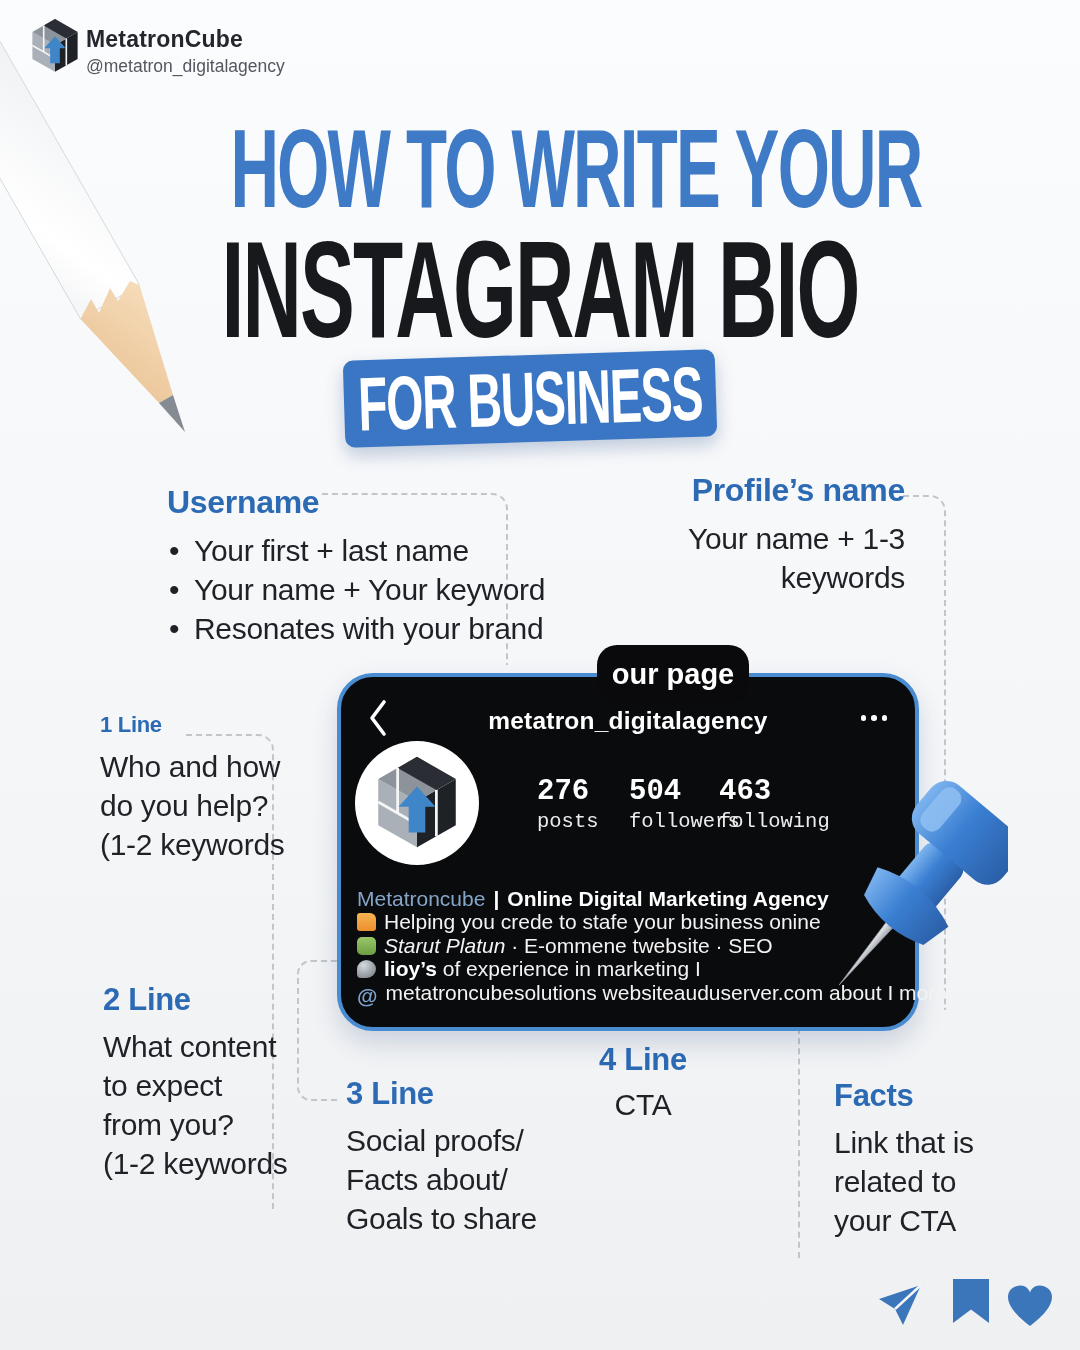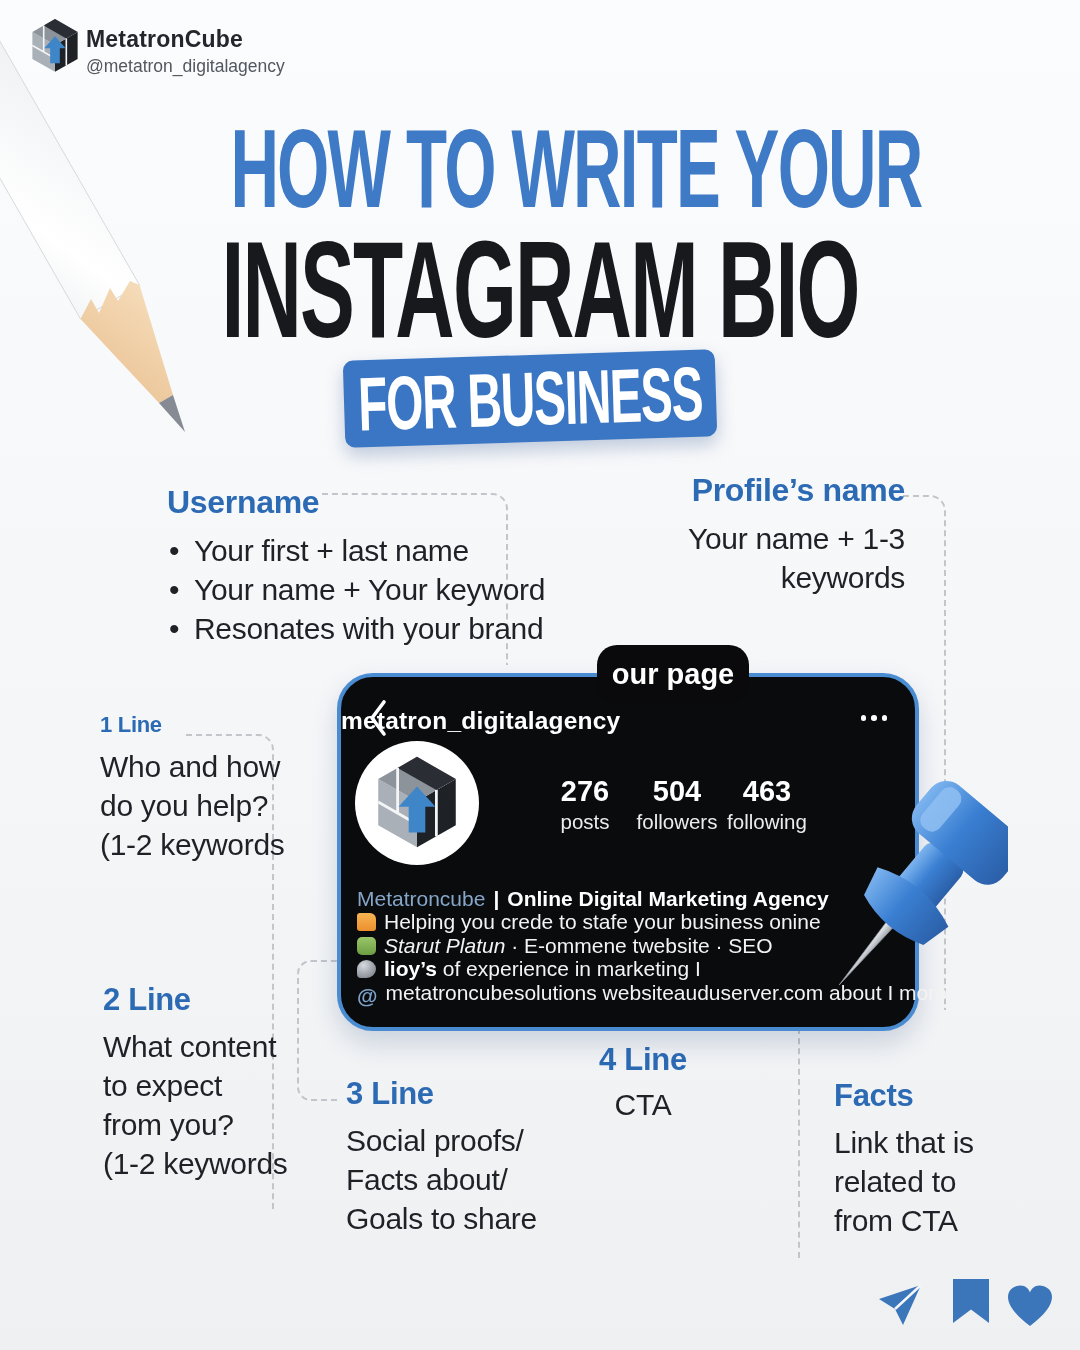--- a/index.html
+++ b/index.html
@@ -37,26 +37,26 @@
   
   .pill{
     left:597px;top:645px;width:152px;height:58px;background:#0a0a0c;border-radius:20px;z-index:6;
     display:flex;align-items:center;justify-content:center;color:#fff;font-size:29px;font-weight:bold;
   }
   
   .card{
     left:337px;top:673px;width:574px;height:350px;background:#0a0b0d;border:4px solid #4a8cd2;
     border-radius:36px;z-index:4;box-shadow:0 12px 26px rgba(30,60,110,.18);
   }
-  .card-user{left:0;right:0;top:30px;text-align:left;color:#fff;font-size:24.5px;font-weight:bold;letter-spacing:.2px;}
+  .card-user{left:0;right:0;top:30px;text-align:center;color:#fff;font-size:24.5px;font-weight:bold;letter-spacing:.2px;}
   .dots{right:28px;top:38px;display:flex;gap:5px;}
   .dots i{width:5.5px;height:5.5px;border-radius:50%;background:#fff;}
   .avatar{left:14px;top:64px;width:124px;height:124px;border-radius:50%;background:#fff;
           display:flex;align-items:center;justify-content:center;}
-  .stat{width:96px;text-align:center;color:#fff;}
+  .stat{width:96px;color:#fff;font-family:Liberation Mono, monospace;}
   .stat .v{font-size:29px;font-weight:bold;}
   .stat .l{font-size:20.5px;color:#ececec;margin-top:2px;}
   .bio{left:16px;top:210px;width:540px;}
   .bio-row{display:flex;align-items:center;gap:8px;height:23.5px;font-size:21px;color:#f3f3f3;white-space:nowrap;}
   .bio-name{color:#85a6c8;}
   .bio-bold{font-weight:bold;color:#fff;}
   .bio-it{font-style:italic;}
   .ic{display:inline-block;width:19px;height:18px;flex:0 0 auto;}
   .ic-folder{background:linear-gradient(180deg,#f8b553 0%,#ec8f2e 100%);border-radius:3px 6px 3px 3px;}
   .ic-globe{background:linear-gradient(180deg,#9cc76a 0%,#6c9c43 100%);border-radius:5px;}
@@ -164,21 +164,21 @@
   <div class="abs" style="left:560px;top:1042px;width:166px;text-align:center;">
     <div class="sec-h" style="font-size:31px;">4 Line</div>
     <div class="sec-body" style="margin-top:7px;">CTA</div>
   </div>
 
   <div class="abs" style="left:834px;top:1078px;">
     <div class="sec-h" style="font-size:31px;">Facts</div>
     <div class="sec-body" style="margin-top:9px;">
       <div>Link that is</div>
       <div>related to</div>
-      <div>from CTA</div>
+      <div>your CTA</div>
     </div>
   </div>
 
   <div class="abs pill">
     <span>our page</span>
   </div>
 
   <div class="abs card">
     <svg class="abs" style="left:26px;top:22px;width:22px;height:38px;" viewBox="0 0 22 38">
       <polyline points="17,3 5,19 17,35" fill="none" stroke="#ffffff" stroke-width="3.6" stroke-linecap="round" stroke-linejoin="round"></polyline>

